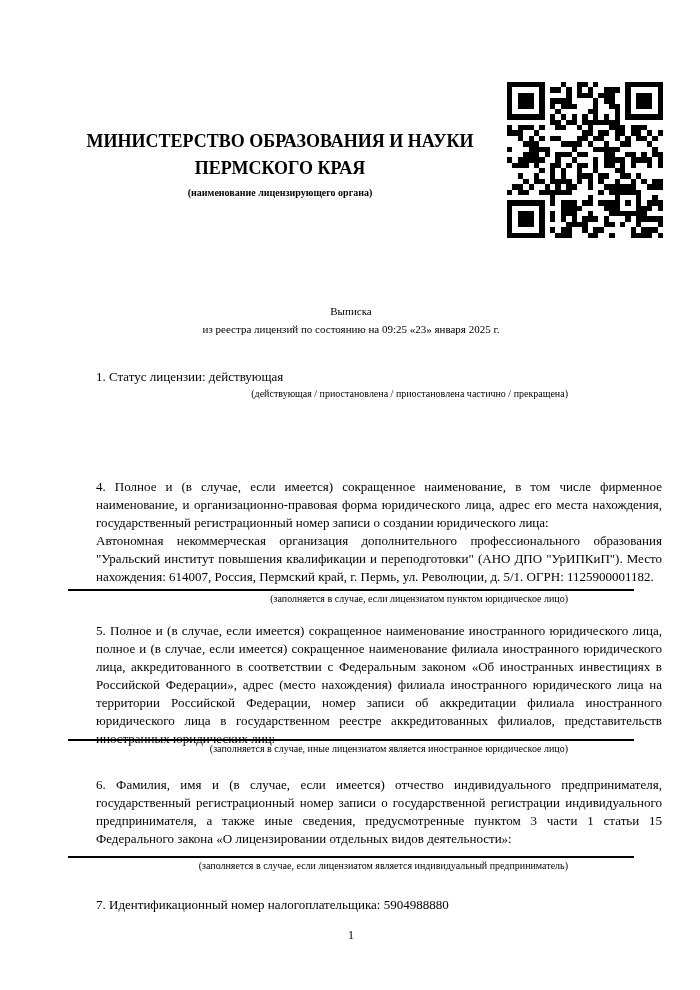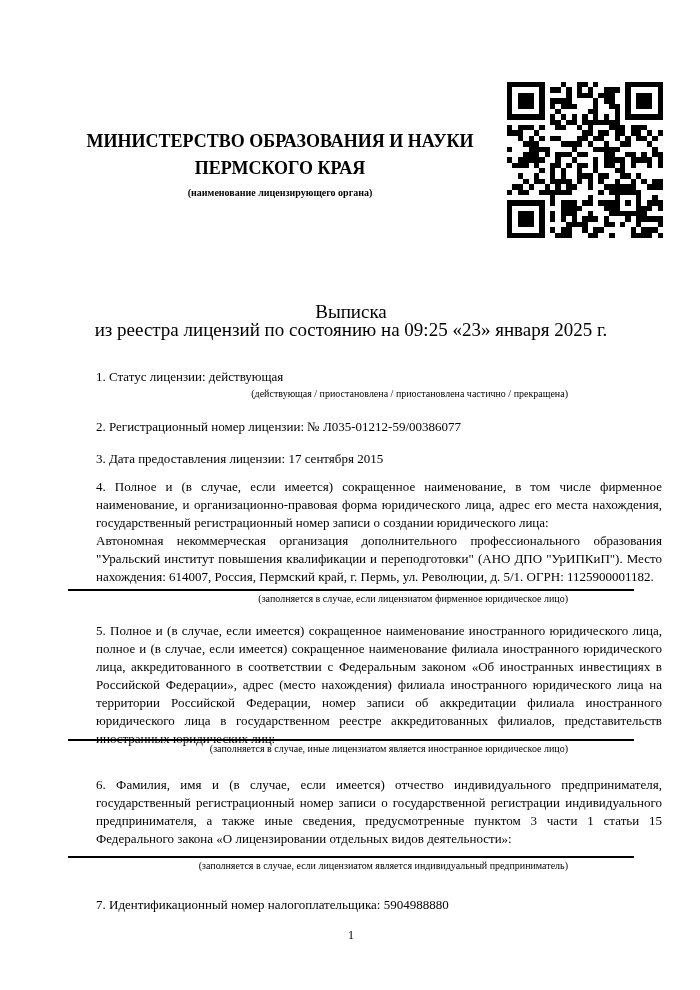--- a/index.html
+++ b/index.html
@@ -19,21 +19,21 @@
   .ministry {
     left: 70px; top: 128px; width: 420px;
     text-align: center;
   }
   .ministry-title {
     font-weight: bold;
     font-size: 18px;
     line-height: 27px;
   }
   .ministry-caption { font-size: 10px; margin-top: 5px; font-weight: bold; }
-  .doc-title { left: 68px; top: 303px; width: 566px; font-size: 19px; line-height: 17.5px; text-align: center; }
+  .doc-title { left: 68px; top: 303px; width: 566px; font-size: 11px; line-height: 17.5px; text-align: center; }
   .small-caption {
     font-size: 10px;
     line-height: 12px;
     text-align: right;
     width: 500px;
   }
   .rule-block { left: 68px; width: 566px; }
   .rule { border-top: 2px solid #000000; height: 0; width: 566px; }
   .rule-block .small-caption { padding-top: 2px; }
   .qr-box { left: 504px; top: 82px; width: 162px; height: 156px; }
@@ -481,31 +481,29 @@
   </div>
 
   <div class="abs doc-title">
     <div>Выписка</div>
     <div>из реестра лицензий по состоянию на 09:25 «23» января 2025 г.</div>
   </div>
 
   <div class="abs content body-text" style="top:368px">1. Статус лицензии: действующая</div>
   <div class="abs small-caption" style="left:68px; top:388px">(действующая / приостановлена / приостановлена частично / прекращена)</div>
 
-  <div class="abs content body-text" style="top:418px">2. Регистрационный номер лицензии: № Л035-01212-59/00386077</div>
-
-  <div class="abs content body-text" style="top:450px">3. Дата предоставления лицензии: 17 сентября 2015</div>
+
 
   <div class="abs content body-text" style="top:478px">
     <div class="justify">4. Полное и (в случае, если имеется) сокращенное наименование, в том числе фирменное наименование, и организационно-правовая форма юридического лица, адрес его места нахождения, государственный регистрационный номер записи о создании юридического лица:</div>
     <div class="justify">Автономная некоммерческая организация дополнительного профессионального образования "Уральский институт повышения квалификации и переподготовки" (АНО ДПО "УрИПКиП"). Место нахождения: 614007, Россия, Пермский край, г. Пермь, ул. Революции, д. 5/1. ОГРН: 1125900001182.</div>
   </div>
   <div class="abs rule-block" style="top:589px">
     <div class="rule"></div>
-    <div class="small-caption">(заполняется в случае, если лицензиатом фирменное юридическое лицо)</div>
+    <div class="small-caption">(заполняется в случае, если лицензиатом пунктом юридическое лицо)</div>
   </div>
 
   <div class="abs content body-text justify" style="top:622px">5. Полное и (в случае, если имеется) сокращенное наименование иностранного юридического лица, полное и (в случае, если имеется) сокращенное наименование филиала иностранного юридического лица, аккредитованного в соответствии с Федеральным законом «Об иностранных инвестициях в Российской Федерации», адрес (место нахождения) филиала иностранного юридического лица на территории Российской Федерации, номер записи об аккредитации филиала иностранного юридического лица в государственном реестре аккредитованных филиалов, представительств иностранных юридических лиц:</div>
   <div class="abs rule-block" style="top:739px">
     <div class="rule"></div>
     <div class="small-caption">(заполняется в случае, иные лицензиатом является иностранное юридическое лицо)</div>
   </div>
 
   <div class="abs content body-text justify" style="top:776px">6. Фамилия, имя и (в случае, если имеется) отчество индивидуального предпринимателя, государственный регистрационный номер записи о государственной регистрации индивидуального предпринимателя, а также иные сведения, предусмотренные пунктом 3 части 1 статьи 15 Федерального закона «О лицензировании отдельных видов деятельности»:</div>
   <div class="abs rule-block" style="top:856px">

